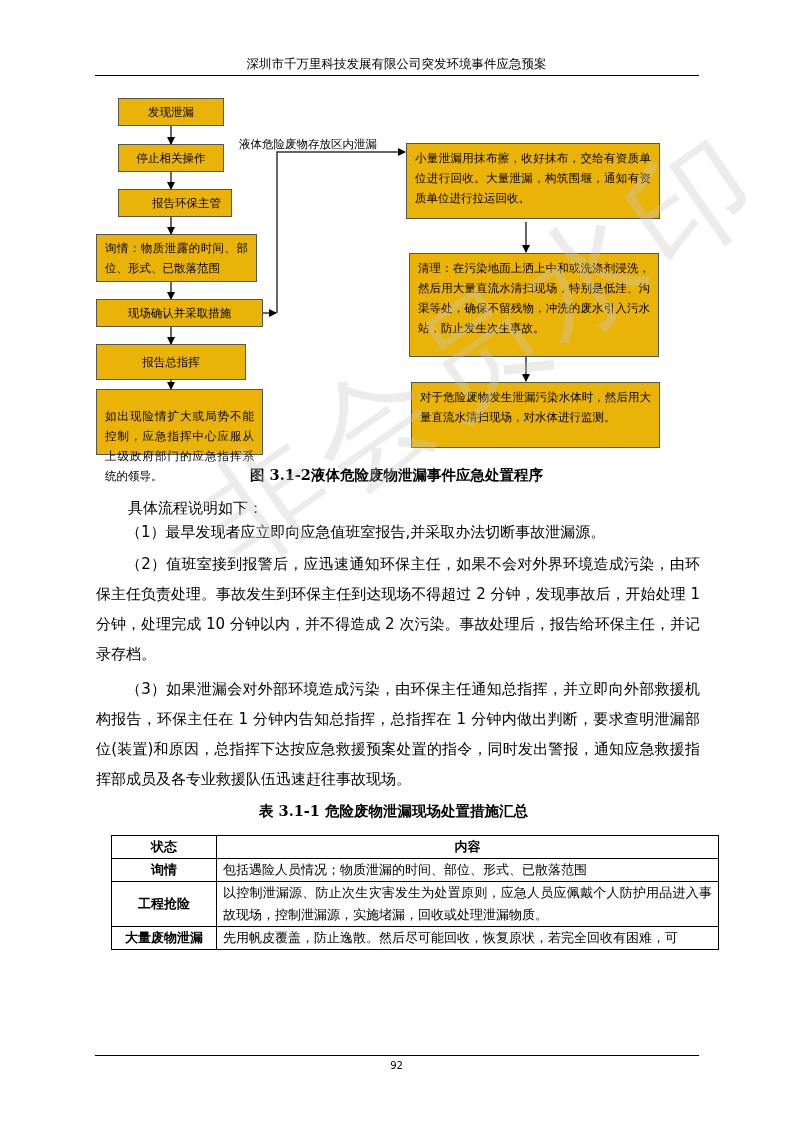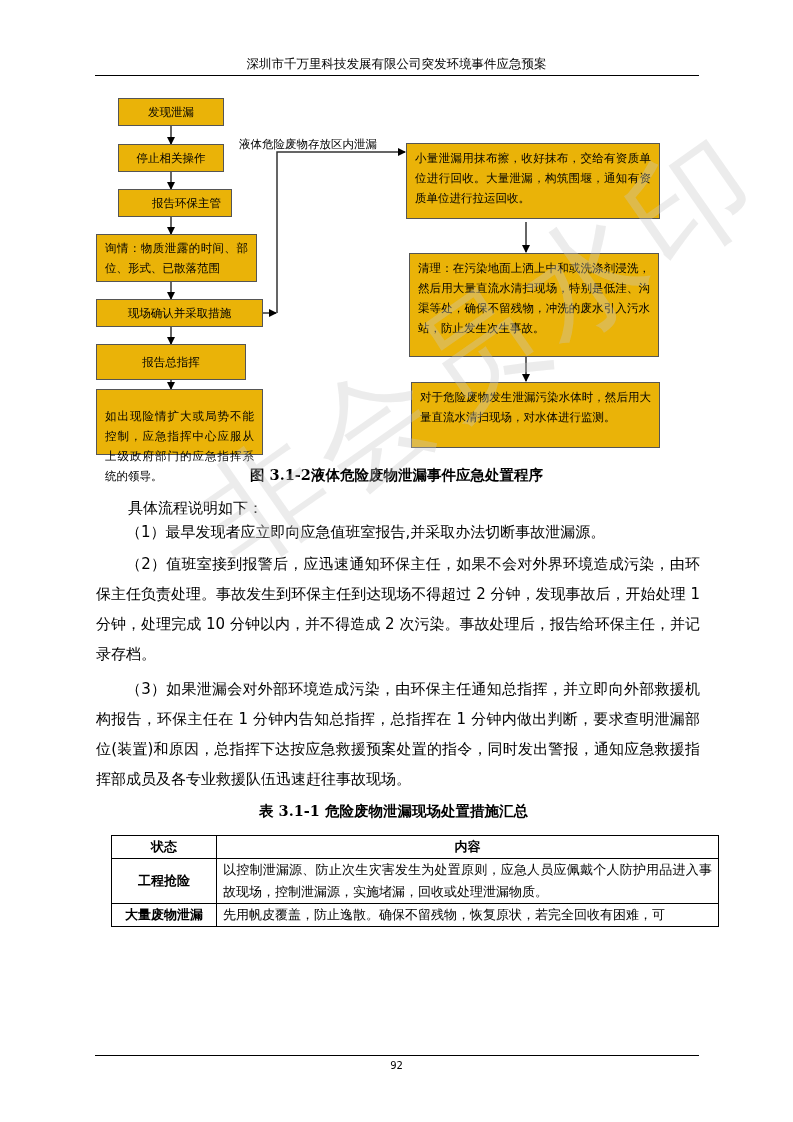--- a/index.html
+++ b/index.html
@@ -78,26 +78,30 @@
 
 <div class="abs table-caption">表 3.1-1 危险废物泄漏现场处置措施汇总</div>
 
 <table class="summary">
   <tbody>
       <tr>
     <th>状态</th>
     <th>内容</th>
   </tr>
   <tr>
+    <td class="state">询情</td>
+    <td class="content">包括遇险人员情况；物质泄漏的时间、部位、形式、已散落范围</td>
+  </tr>
+  <tr>
     <td class="state">工程抢险</td>
     <td class="content">以控制泄漏源、防止次生灾害发生为处置原则，应急人员应佩戴个人防护用品进入事故现场，控制泄漏源，实施堵漏，回收或处理泄漏物质。</td>
   </tr>
   <tr>
     <td class="state">大量废物泄漏</td>
-    <td class="content" style="white-space:nowrap; overflow:hidden;">先用帆皮覆盖，防止逸散。确保不留残物，恢复原状，若完全回收有困难，可</td>
+    <td class="content" style="white-space:nowrap; overflow:hidden;">先用帆皮覆盖，防止逸散。然后尽可能回收，恢复原状，若完全回收有困难，可</td>
   </tr>
 </tbody>
   </table>
 
 <div class="watermark">非会员水印</div>
 
 <div class="abs footer-rule"></div>
 <div class="abs page-number">92</div>
 
 </body></html>

